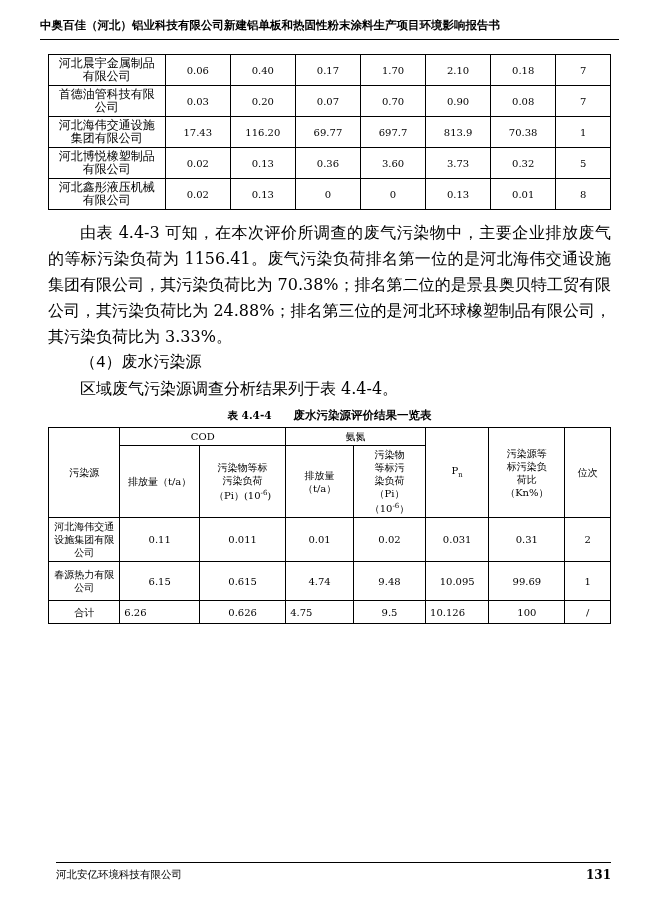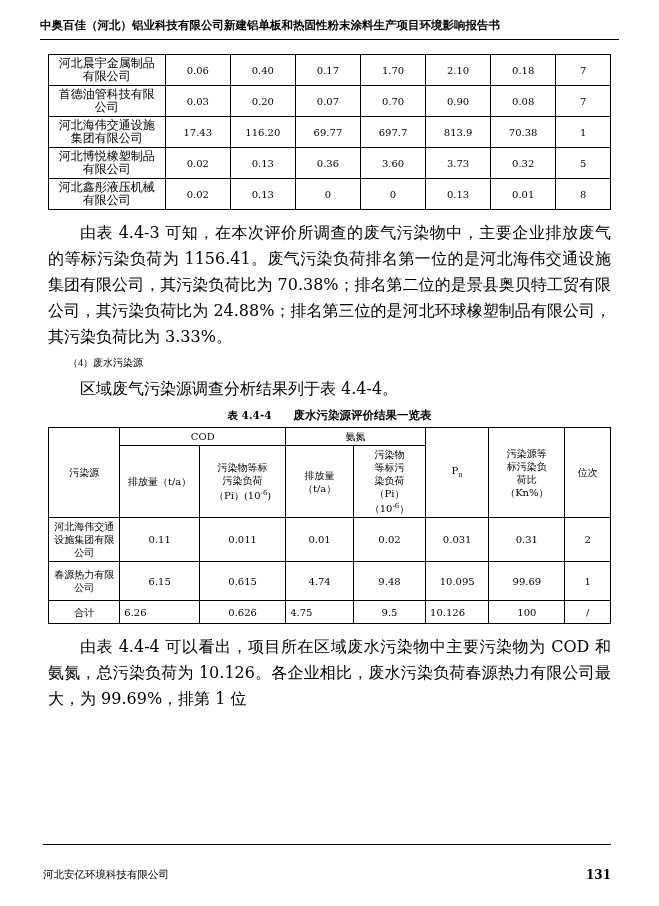--- a/index.html
+++ b/index.html
@@ -78,22 +78,22 @@
     line-height: 26px;
     text-align: justify;
     text-justify: inter-ideograph;
     margin: 0;
     text-indent: 2em;
   }
   .para-block {
     margin-top: 10px;
   }
   .sec-head {
-    font-family: Liberation Serif, serif;
-    font-size: 10px;
+    font-family: Liberation Mono, monospace;
+    font-size: 16px;
     line-height: 26px;
     margin: 0;
     text-indent: 2em;
   }
   
   .tbl-caption {
     text-align: center;
     font-family: "DejaVu Serif", "Liberation Serif", serif;
     font-size: 11.5px;
     font-weight: bold;
@@ -123,25 +123,25 @@
   .tbl-water .col-f { width: 78px; }
   .tbl-water .col-g { width: 48px; }
   .tbl-water .datarow td { height: 34px; }
   .tbl-water .totalrow td { height: 18px; }
   .tbl-water td.leftal { text-align: left; padding-left: 4px; }
   sup { font-size: 7px; vertical-align: super; }
   sub { font-size: 7px; vertical-align: sub; }
   
   .doc-footer {
     position: absolute;
-    left: 43px;
+    left: 56px;
     right: 48px;
     bottom: 42px;
     border-top: 1.2px solid #000;
-    padding-top: 23px;
+    padding-top: 5px;
     display: flex;
     justify-content: space-between;
     align-items: center;
     font-family: "DejaVu Serif", "Liberation Serif", serif;
     font-size: 10.5px;
   }
   .doc-footer .pageno {
     font-weight: bold;
     font-size: 12px;
   }
@@ -264,23 +264,20 @@
           <td>0.626</td>
           <td class="leftal">4.75</td>
           <td>9.5</td>
           <td class="leftal">10.126</td>
           <td>100</td>
           <td>/</td>
         </tr>
       </tbody>
     </table>
 
-    <div class="para-block">
-      <p class="para">由表 4.4-4 可以看出，项目所在区域废水污染物中主要污染物为 COD 和氨氮，总污染负荷为 10.126。各企业相比，废水污染负荷春源热力有限公司最大，为 99.69%，排第 1 位</p>
-    </div>
 
   </div>
 
   <div class="doc-footer">
     <span>河北安亿环境科技有限公司</span>
     <span class="pageno">131</span>
   </div>
 
 </div>
 

